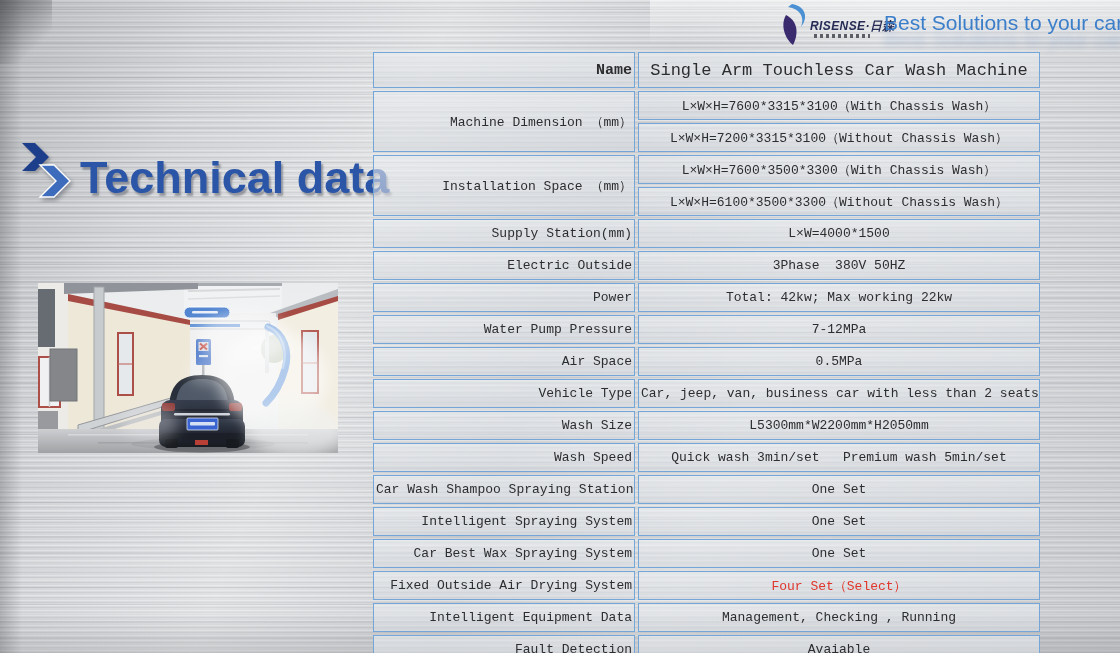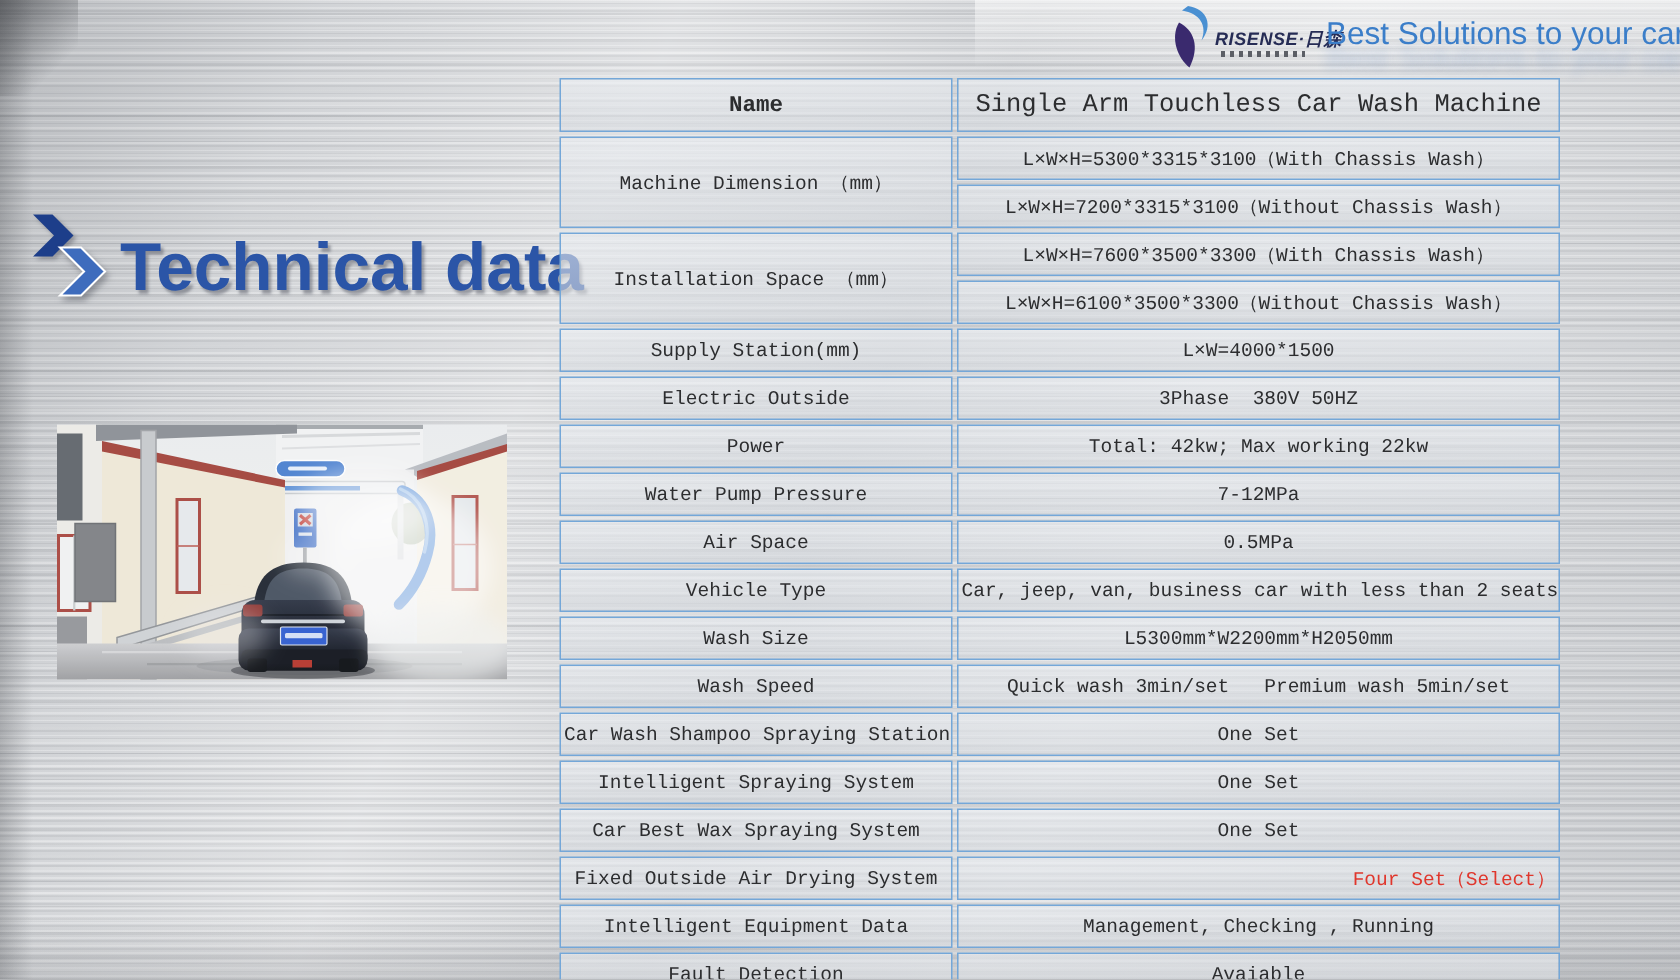--- a/index.html
+++ b/index.html
@@ -49,26 +49,26 @@
     border-collapse:separate;border-spacing:3px;table-layout:fixed;}
   .spec td{
     border:1px solid #74a7d8;
     background:linear-gradient(180deg, rgba(236,239,243,.62), rgba(213,217,222,.55));
     text-align:center;vertical-align:middle;white-space:pre;overflow:hidden;
     font-family:"Liberation Mono","DejaVu Sans Mono",monospace;
     color:#2c2d2f;height:27px;padding:0 2px;
   }
   .spec .c1{width:262px;}
   .spec .c2{width:402px;}
-  .spec td.lbl{font-size:13px;}
+  .spec td.lbl{font-size:13px;text-align:right;}
   .spec td.val{font-size:13px;}
   .spec tr.head td{height:34px;}
   .spec td.head-lbl{font-size:15px;font-weight:bold;}
   .spec td.head-val{font-size:17px;}
-  .spec td.red{color:#e0362c;text-align:right;}
+  .spec td.red{color:#e0362c;}
 </style>
 </head>
 <body>
 
 <div class="canvas">
   <div class="top-sheen"></div>
   <div class="corner-dark"></div>
   <div class="edge-dark"></div>
   <div class="bottom-dark"></div>
 
@@ -202,21 +202,21 @@
         <col class="c1">
         <col class="c2">
       </colgroup>
     <tbody>
       <tr class="head">
         <td class="lbl head-lbl">Name</td>
         <td class="val head-val">Single Arm Touchless Car Wash Machine</td>
       </tr>
       <tr>
         <td class="lbl" rowspan="2">Machine Dimension （mm）</td>
-        <td class="val">L×W×H=5300*3315*3100（With Chassis Wash）</td>
+        <td class="val">L×W×H=7600*3315*3100（With Chassis Wash）</td>
       </tr>
       <tr>
         <td class="val">L×W×H=7200*3315*3100（Without Chassis Wash）</td>
       </tr>
       <tr>
         <td class="lbl" rowspan="2">Installation Space （mm）</td>
         <td class="val">L×W×H=7600*3500*3300（With Chassis Wash）</td>
       </tr>
       <tr>
         <td class="val">L×W×H=6100*3500*3300（Without Chassis Wash）</td>

